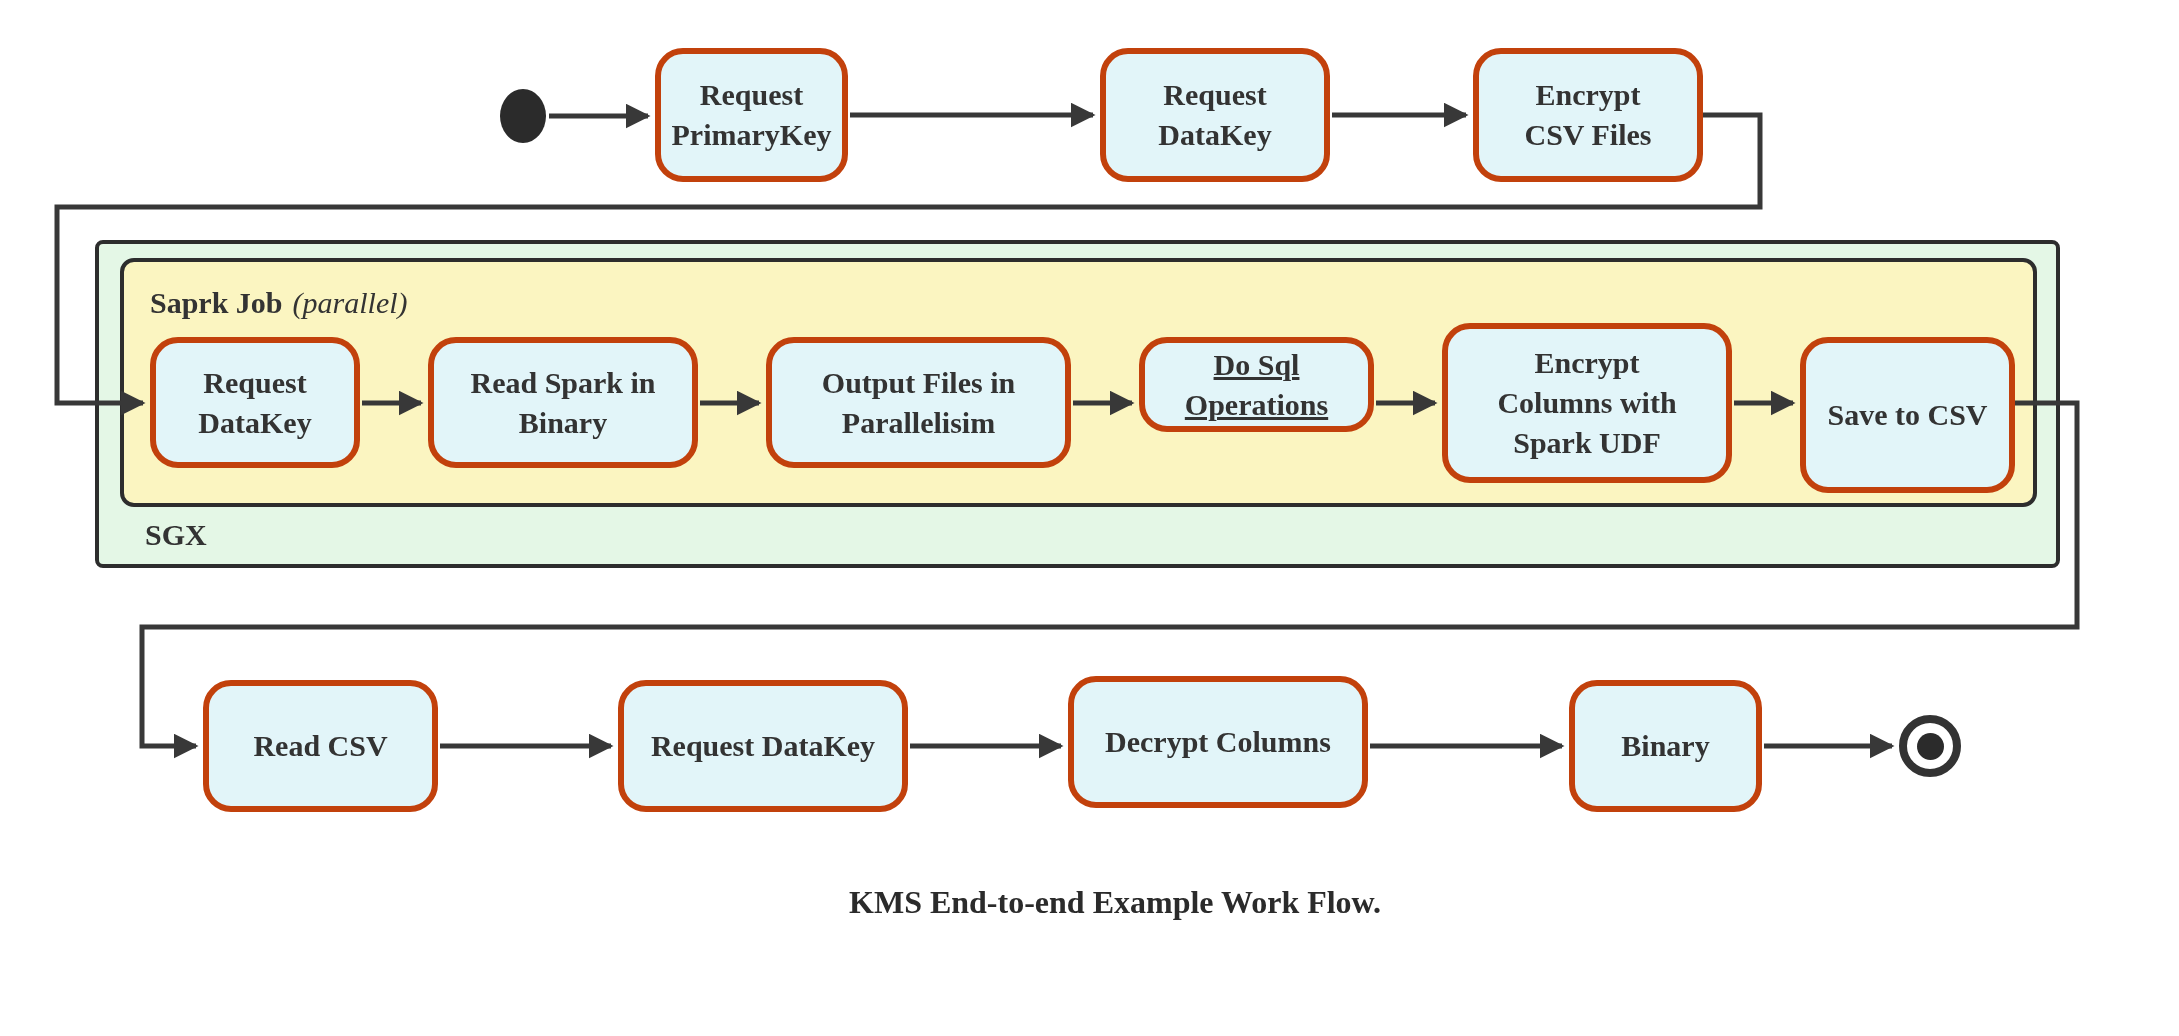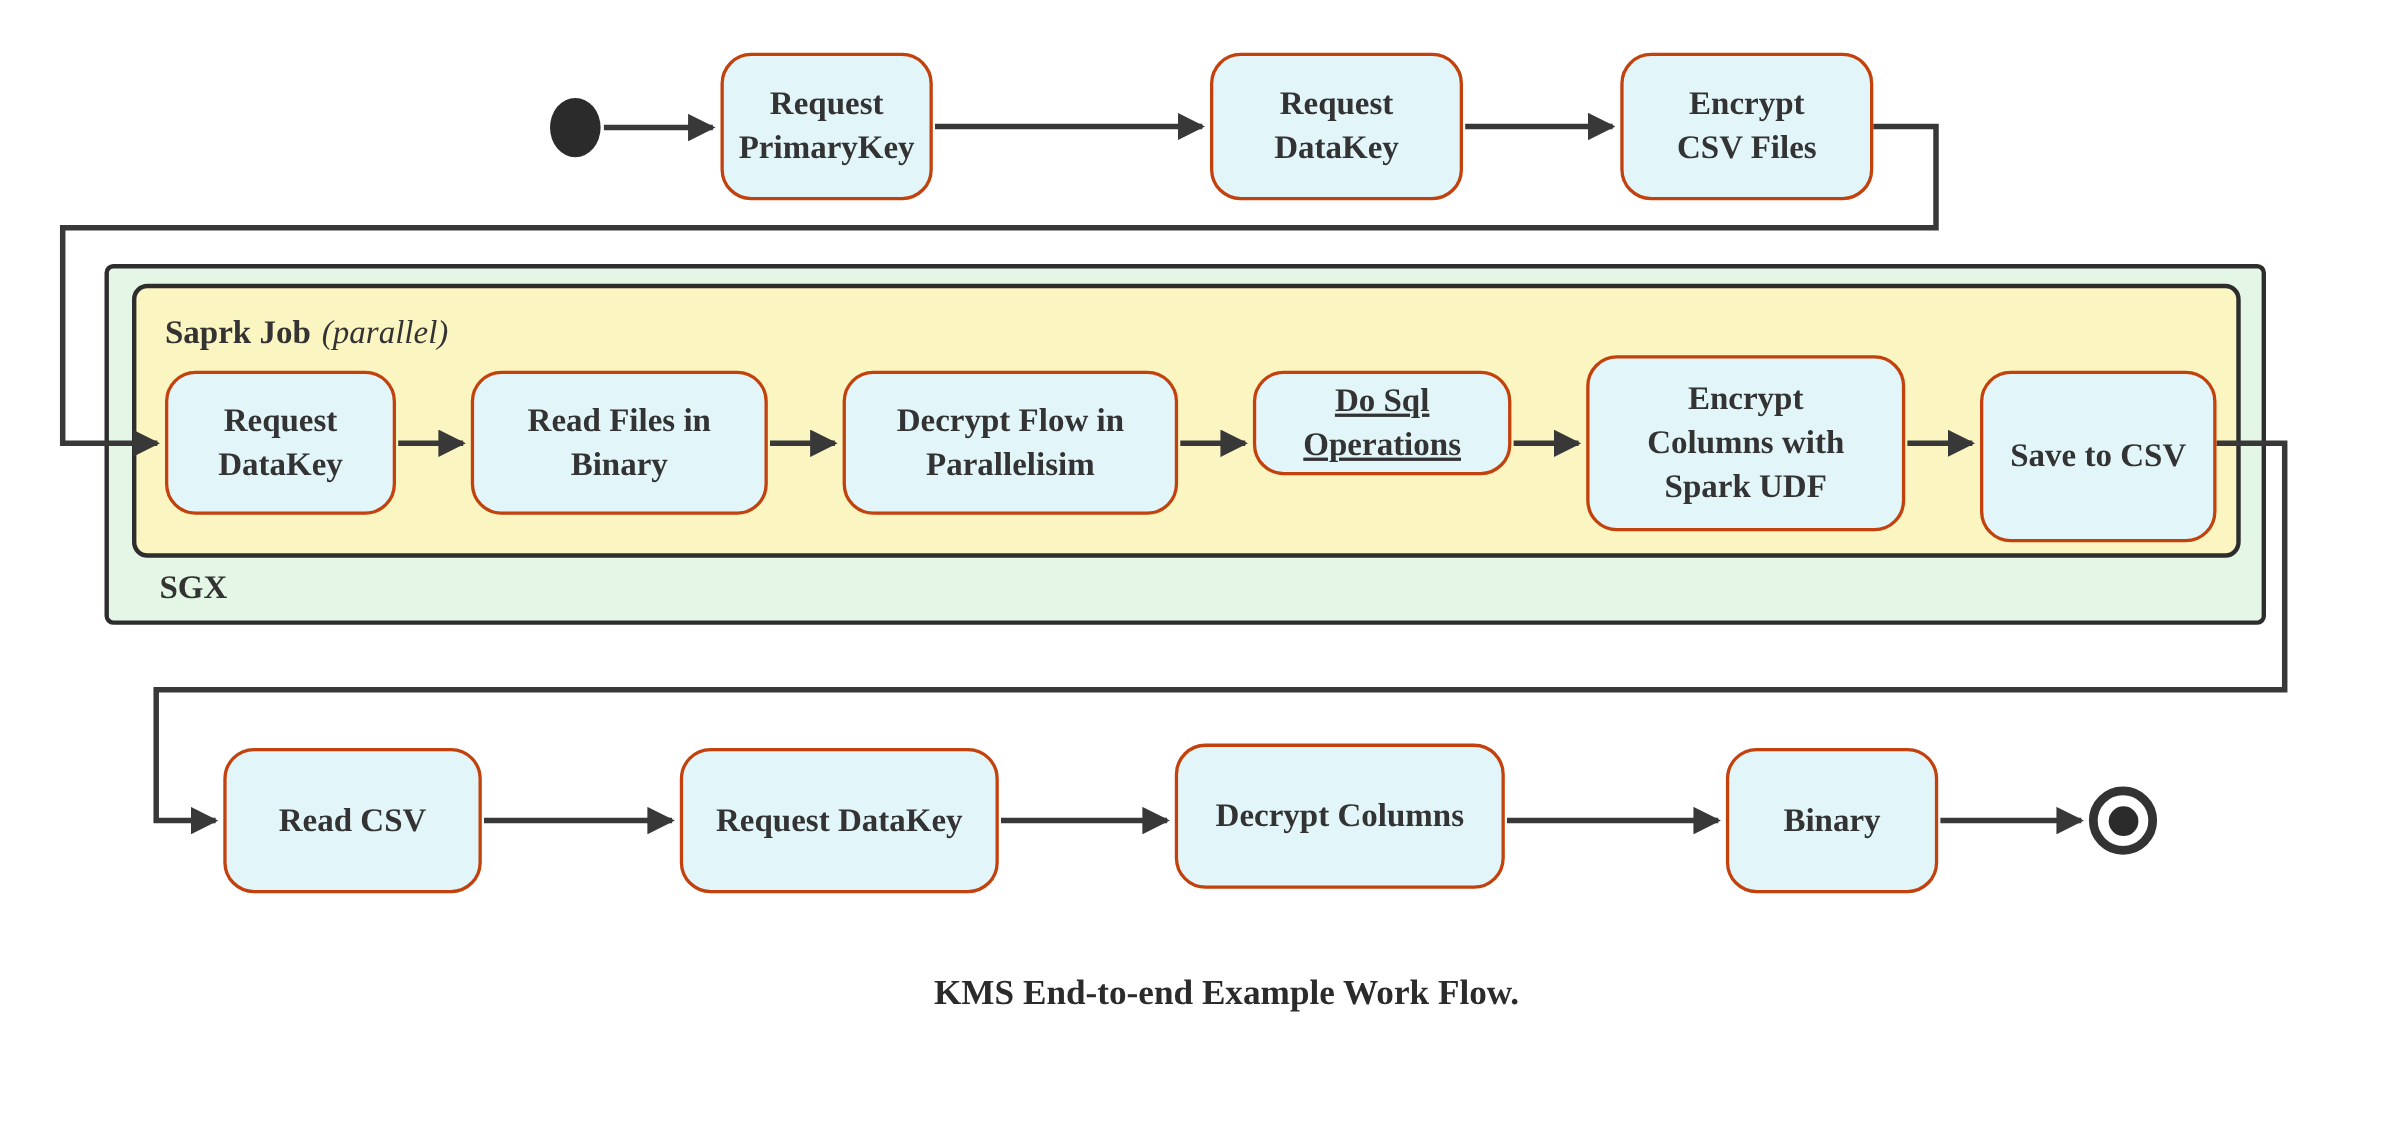--- a/index.html
+++ b/index.html
@@ -25,21 +25,21 @@
   }
   .spark-label{left:150px;top:286px;}
   .spark-label .bold{font-weight:bold;}
   .spark-label .ital{font-style:italic;font-weight:normal;margin-left:10px;}
   .sgx-label{left:145px;top:518px;font-weight:bold;}
   
   svg.edges{position:absolute;left:0;top:0;width:2179px;height:1036px;}
   
   .node{
     position:absolute;box-sizing:border-box;
-    background:#e2f5f9;border:3px solid #c2410c;border-radius:28px;
+    background:#e2f5f9;border:6px solid #c2410c;border-radius:28px;
     display:flex;align-items:center;justify-content:center;
     color:#333;font-weight:bold;font-size:30px;line-height:40px;
     text-align:center;white-space:pre-line;
   }
   
   .start-marker{
     position:absolute;left:500px;top:89px;width:46px;height:54px;
     background:#2b2b2b;border-radius:50%;
   }
   .end-marker{
@@ -109,23 +109,23 @@
 
   <div class="node t1">Request
 PrimaryKey</div>
   <div class="node t2">Request
 DataKey</div>
   <div class="node t3">Encrypt
 CSV Files</div>
 
   <div class="node s1">Request
 DataKey</div>
-  <div class="node s2">Read Files in
+  <div class="node s2">Read Spark in
 Binary</div>
-  <div class="node s3">Decrypt Flow in
+  <div class="node s3">Output Files in
 Parallelisim</div>
   <div class="node s4">Do Sql
 Operations</div>
   <div class="node s5">Encrypt
 Columns with
 Spark UDF</div>
   <div class="node s6">Save to CSV</div>
 
   <div class="node b1">Read CSV</div>
   <div class="node b2">Request DataKey</div>

